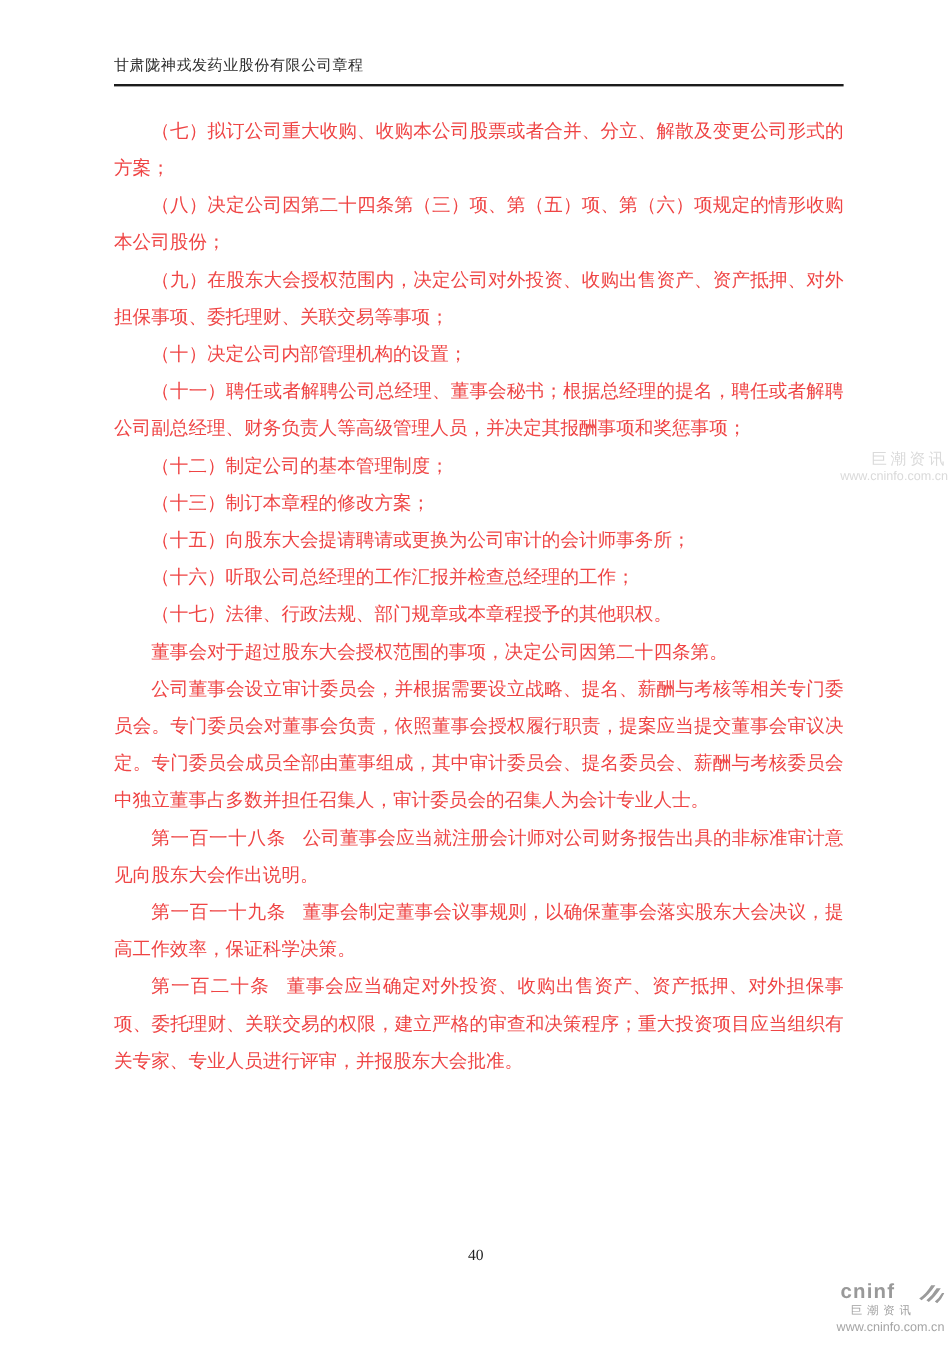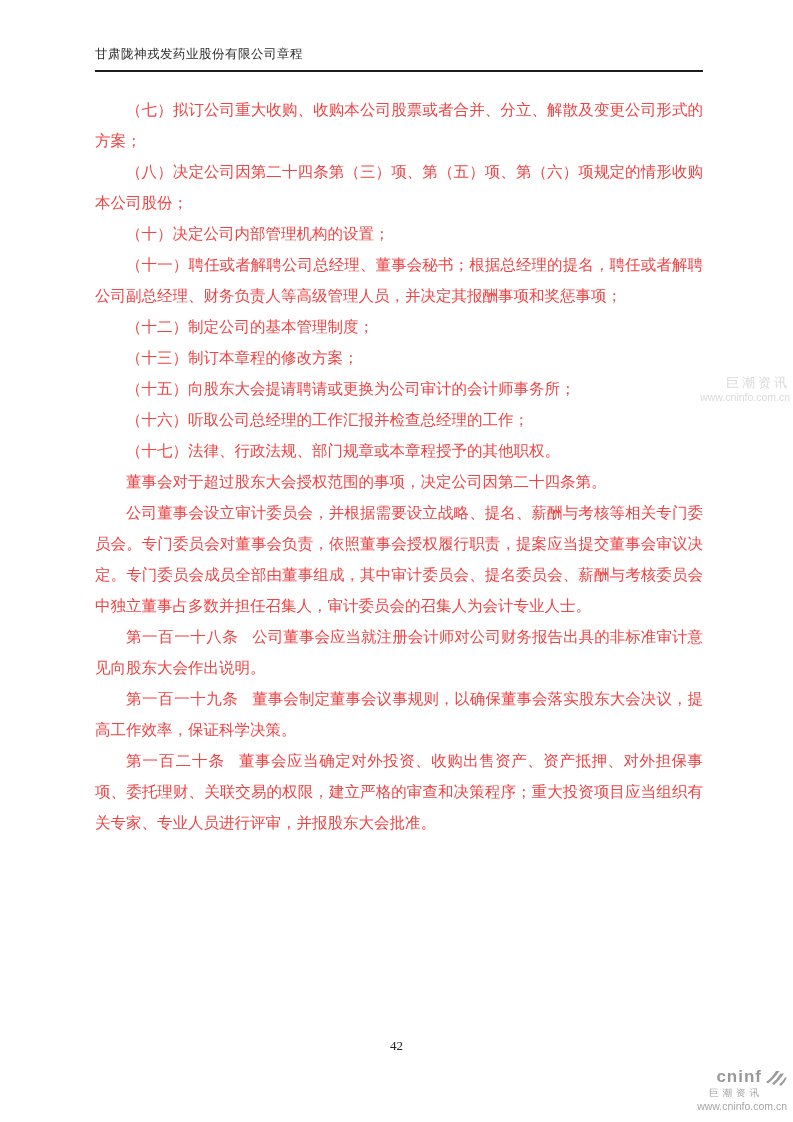--- a/index.html
+++ b/index.html
@@ -70,21 +70,21 @@
     bottom: 10px;
     text-align: right;
     color: #9b9b9b;
     font-family: "Liberation Sans", sans-serif;
     line-height: 1.15;
   }
   .brand-row {
     display: flex;
     align-items: center;
     justify-content: flex-end;
-    gap: 3px;
+    gap: 19px;
     text-align: center;
   }
   .brand-name {
     font-size: 17px;
     font-weight: bold;
     letter-spacing: 1px;
     color: #999999;
   }
   .swoosh-icon { display: inline-block; width: 22px; height: 17px; }
   .brand-cn {
@@ -105,40 +105,41 @@
 
 <div class="page">
 
   <div class="header">
     <div class="header-title">甘肃陇神戎发药业股份有限公司章程</div>
   </div>
 
   <div class="doc-body">
     <p class="para"><span>（七）拟订公司重大收购、收购本公司股票或者合并、分立、解散及变更公司形式的方案；</span></p>
     <p class="para"><span>（八）决定公司因第二十四条第（三）项、第（五）项、第（六）项规定的情形收购本公司股份；</span></p>
+    <p class="para"><span>（九）在股东大会授权范围内，决定公司对外投资、收购出售资产、资产抵押、对外担保事项、委托理财、关联交易等事项；</span></p>
     <p class="para"><span>（十）决定公司内部管理机构的设置；</span></p>
     <p class="para"><span>（十一）聘任或者解聘公司总经理、董事会秘书；根据总经理的提名，聘任或者解聘公司副总经理、财务负责人等高级管理人员，并决定其报酬事项和奖惩事项；</span></p>
     <p class="para"><span>（十二）制定公司的基本管理制度；</span></p>
     <p class="para"><span>（十三）制订本章程的修改方案；</span></p>
     <p class="para"><span>（十五）向股东大会提请聘请或更换为公司审计的会计师事务所；</span></p>
     <p class="para"><span>（十六）听取公司总经理的工作汇报并检查总经理的工作；</span></p>
     <p class="para"><span>（十七）法律、行政法规、部门规章或本章程授予的其他职权。</span></p>
     <p class="para"><span>董事会对于超过股东大会授权范围的事项，决定公司因第二十四条第。</span></p>
     <p class="para"><span>公司董事会设立审计委员会，并根据需要设立战略、提名、薪酬与考核等相关专门委员会。专门委员会对董事会负责，依照董事会授权履行职责，提案应当提交董事会审议决定。专门委员会成员全部由董事组成，其中审计委员会、提名委员会、薪酬与考核委员会中独立董事占多数并担任召集人，审计委员会的召集人为会计专业人士。</span></p>
     <p class="para"><b class="lead">第一百一十八条</b><span>公司董事会应当就注册会计师对公司财务报告出具的非标准审计意见向股东大会作出说明。</span></p>
     <p class="para"><b class="lead">第一百一十九条</b><span>董事会制定董事会议事规则，以确保董事会落实股东大会决议，提高工作效率，保证科学决策。</span></p>
     <p class="para"><b class="lead">第一百二十条</b><span>董事会应当确定对外投资、收购出售资产、资产抵押、对外担保事项、委托理财、关联交易的权限，建立严格的审查和决策程序；重大投资项目应当组织有关专家、专业人员进行评审，并报股东大会批准。</span></p>
   </div>
 
   <div class="side-watermark">
     <div class="wm-cn">巨潮资讯</div>
     <div class="wm-url">www.cninfo.com.cn</div>
   </div>
 
-  <div class="page-number">42</div>
+  <div class="page-number">40</div>
 
   <div class="footer-logo">
     <div class="brand-row">
       <span class="brand-name">cninf</span>
       <span class="swoosh-icon">
         <svg width="22" height="17" viewBox="0 0 22 17" xmlns="http://www.w3.org/2000/svg">
           <path d="M1 13 Q7 9 11 2 L14.5 2 Q9 10 3 14.5 Z" fill="#9b9b9b"></path>
           <path d="M7 14.5 Q12 10.5 15.5 4.5 L19 4.5 Q14 12 9 16 Z" fill="#9b9b9b"></path>
           <path d="M14 15.5 Q17.5 13 20 8.5 L22 8.5 Q19.5 14 16 17 Z" fill="#9b9b9b"></path>
         </svg>

